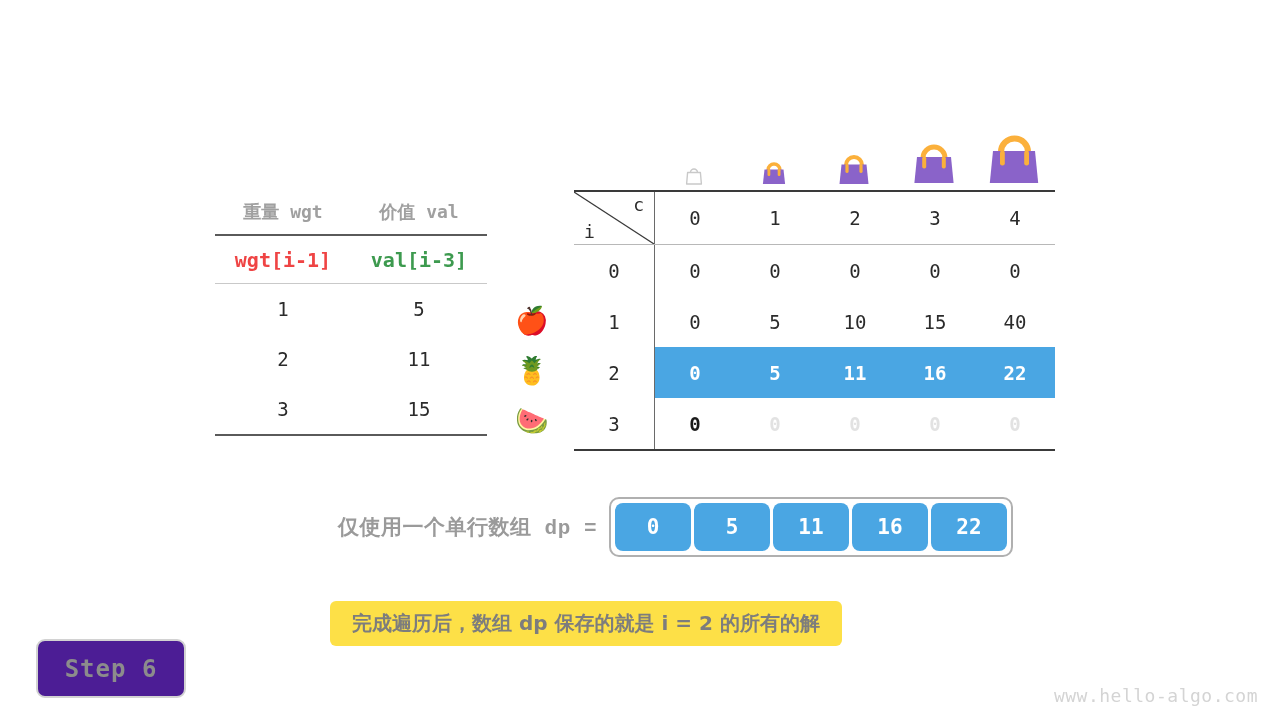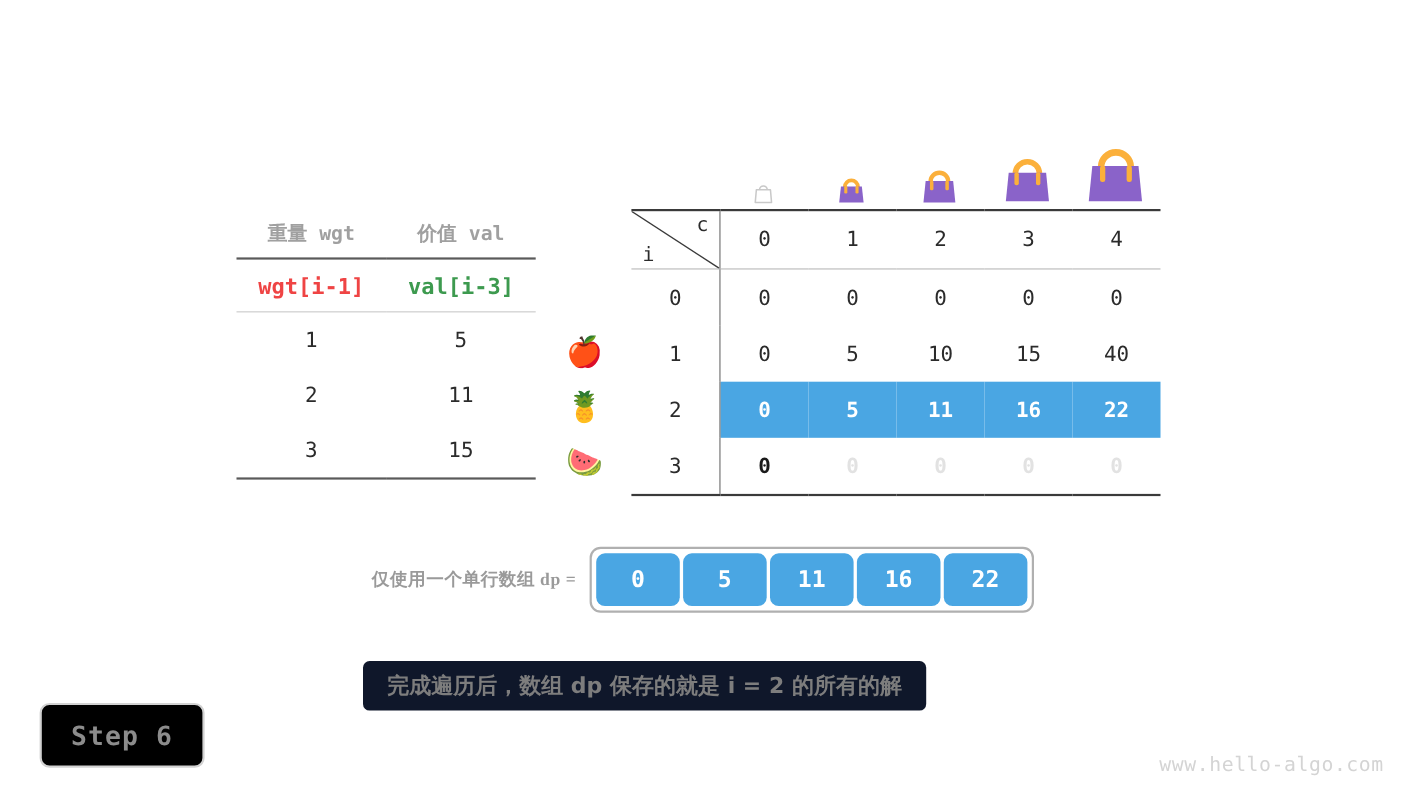--- a/index.html
+++ b/index.html
@@ -168,24 +168,24 @@
 
   
   #dp-array-line {
     position: absolute;
     left: 338px;
     top: 497px;
     display: flex;
     align-items: center;
   }
   #dp-array-label {
-    font-size: 16px;
+    font-size: 21px;
     font-weight: bold;
     color: #9a9a9a;
-    font-family: Liberation Serif, serif;
+    font-family: Liberation Mono, monospace;
     white-space: nowrap;
     letter-spacing: 0.5px;
   }
   #dp-array-box {
     margin-left: 12px;
     border: 2px solid #b0b0b0;
     border-radius: 10px;
     padding: 4px;
     display: flex;
     gap: 3px;
@@ -203,40 +203,40 @@
     align-items: center;
     justify-content: center;
     font-family: "DejaVu Sans Mono", "Liberation Mono", monospace;
   }
 
   
   #caption {
     position: absolute;
     left: 330px;
     top: 601px;
-    background: #0f172a;
+    background: #fde047;
     border-radius: 6px;
     padding: 9px 22px;
     font-size: 20px;
     font-weight: bold;
     color: #7d7d7d;
     font-family: "DejaVu Sans", "Liberation Sans", sans-serif;
     white-space: nowrap;
   }
 
   
   #step-badge {
     position: absolute;
     left: 36px;
     top: 639px;
     width: 146px;
     height: 55px;
     border: 2px solid #d2d2d2;
     border-radius: 9px;
-    background: #000000;
+    background: #4c1d95;
     display: flex;
     align-items: center;
     justify-content: center;
     font-family: "DejaVu Sans Mono", "Liberation Mono", monospace;
     font-size: 24px;
     font-weight: bold;
     color: #8c8c8c;
     letter-spacing: 1px;
   }
 

